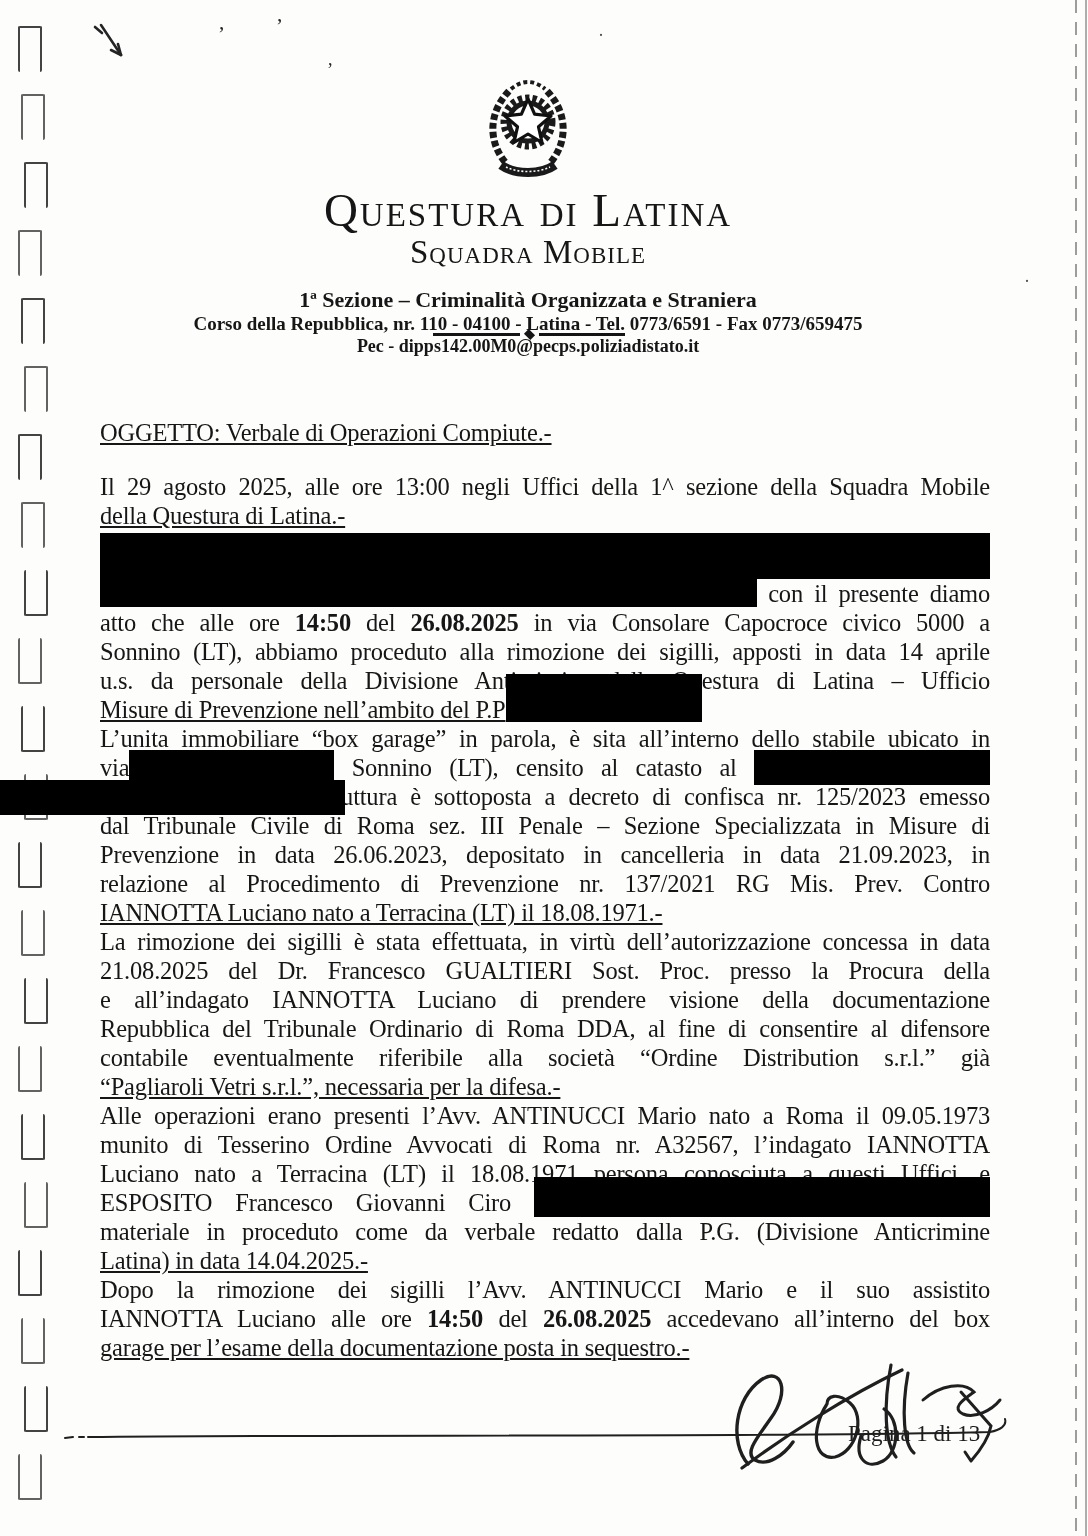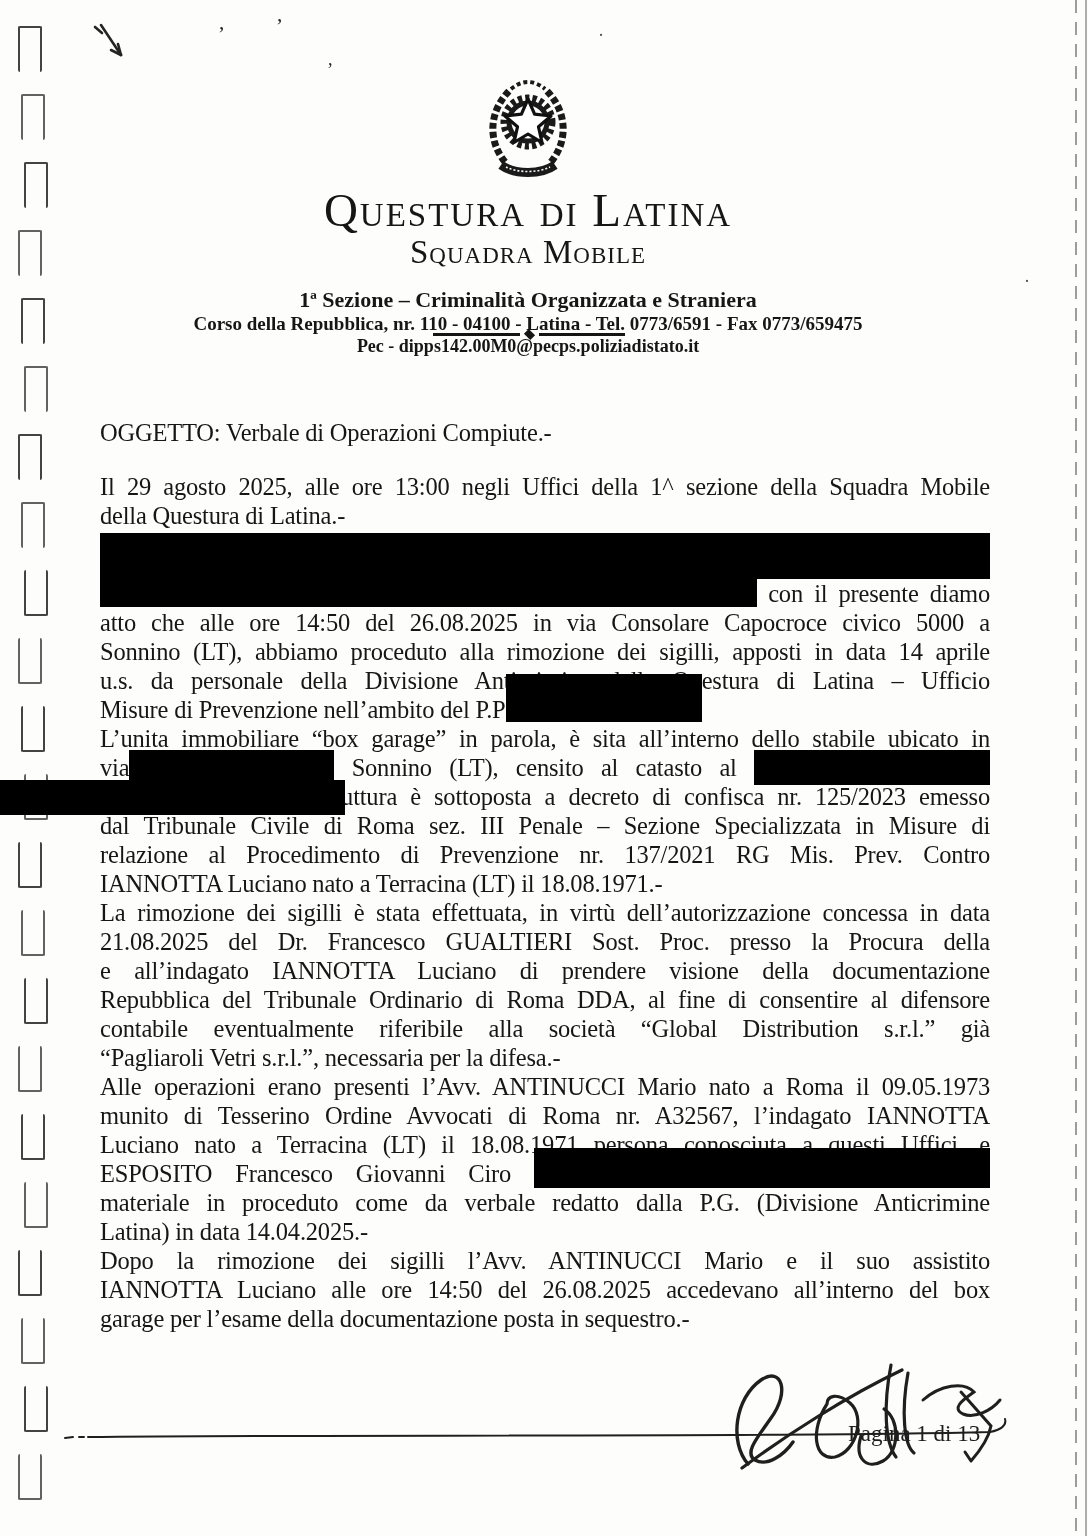--- a/index.html
+++ b/index.html
@@ -28,24 +28,24 @@
   .hd-section{font-size:22px;line-height:1.1;font-weight:bold;margin-top:19px;}
   .hd-addr{font-size:19px;line-height:1.1;font-weight:bold;margin-top:2px;}
   .hd-pec{font-size:18px;line-height:1.1;font-weight:bold;margin-top:2px;}
   .divider{position:absolute;top:330px;left:433px;width:192px;display:flex;align-items:center;}
   .divider .hline{flex:1;height:3px;background:#141414;}
   .divider .diamond{width:9px;height:9px;background:#141414;transform:rotate(45deg) scaleY(.75);margin:0 5px;}
 
   
   .body{position:absolute;top:418px;left:100px;width:890px;font-size:24.5px;line-height:29px;letter-spacing:-0.2px;}
   .dline{text-align:justify;text-align-last:justify;position:relative;}
-  .dline.left{text-align-last:left;}
+  .dline.left{text-align-last:left;text-decoration:underline;}
   .gapline{height:25px;}
   .redrow{height:46px;background:#000;margin-top:3px;}
-  b{font-weight:normal;}
+  b{font-weight:bold;}
   .ul{border-bottom:2.5px solid #141414;padding-bottom:1px;}
   .sp{display:inline-block;height:1px;}
   .redbar{display:inline-block;position:relative;height:18px;vertical-align:baseline;}
   .redbar::after{content:"";position:absolute;left:0;width:100%;background:#000;height:33px;bottom:-7px;}
   .redbar.v-top::after{height:40px;bottom:-5px;}
   .redbar.v-tall::after{height:48px;bottom:-4px;}
   .redbar.v-fill::after{height:40px;bottom:-6px;}
   .redbar.v-low::after{height:35px;bottom:-9px;}
   .redleft{position:absolute;left:-100px;top:-2px;width:345px;height:35px;background:#000;}
 
@@ -131,27 +131,28 @@
       <div class="redrow" style="height: 46px;"></div>
       <div class="dline"><span class="redbar v-top" style="width: 657px;"></span> con il presente diamo</div>
       <div class="dline">atto che alle ore <b>14:50</b> del <b>26.08.2025</b> in via Consolare Capocroce civico 5000 a</div>
       <div class="dline">Sonnino (LT), abbiamo proceduto alla rimozione dei sigilli, apposti in data 14 aprile</div>
       <div class="dline">u.s. da personale della Divisione Anticrimine della Questura di Latina – Ufficio</div>
       <div class="dline left">Misure di Prevenzione nell’ambito del P.P<span class="redbar v-tall" style="width: 196px;"></span></div>
       <div class="dline">L’unita immobiliare “box garage” in parola, è sita all’interno dello stabile ubicato in</div>
       <div class="dline">via<span class="redbar " style="width: 205px;"></span> Sonnino (LT), censito al catasto al <span class="redbar v-low" style="width: 236px;"></span></div>
       <div class="dline"><span class="redleft"></span><span class="sp" style="width: 152px;"></span>Detta struttura è sottoposta a decreto di confisca nr. 125/2023 emesso</div>
       <div class="dline">dal Tribunale Civile di Roma sez. III Penale – Sezione Specializzata in Misure di</div>
+      <div class="dline">Prevenzione in data 26.06.2023, depositato in cancelleria in data 21.09.2023, in</div>
       <div class="dline">relazione al Procedimento di Prevenzione nr. 137/2021 RG Mis. Prev. Contro</div>
       <div class="dline left">IANNOTTA Luciano nato a Terracina (LT) il 18.08.1971.-</div>
       <div class="dline">La rimozione dei sigilli è stata effettuata, in virtù dell’autorizzazione concessa in data</div>
       <div class="dline">21.08.2025 del Dr. Francesco GUALTIERI Sost. Proc. presso la Procura della</div>
       <div class="dline">e all’indagato IANNOTTA Luciano di prendere visione della documentazione</div>
       <div class="dline">Repubblica del Tribunale Ordinario di Roma DDA, al fine di consentire al difensore</div>
-      <div class="dline">contabile eventualmente riferibile alla società “Global Distribution s.r.l.” già</div>
+      <div class="dline">contabile eventualmente riferibile alla società “Ordine Distribution s.r.l.” già</div>
       <div class="dline left">“Pagliaroli Vetri s.r.l.”,  necessaria per la difesa.-</div>
       <div class="dline">Alle operazioni erano presenti l’Avv. ANTINUCCI Mario nato a Roma il 09.05.1973</div>
       <div class="dline">munito di Tesserino Ordine Avvocati di Roma nr. A32567, l’indagato IANNOTTA</div>
       <div class="dline">Luciano nato a Terracina (LT) il 18.08.1971 <span class="ul">persona conosciuta a questi Uffici, e</span></div>
       <div class="dline">ESPOSITO Francesco Giovanni Ciro <span class="redbar v-fill" style="width: 456px;"></span></div>
       <div class="dline">materiale in proceduto come da verbale redatto dalla P.G. (Divisione Anticrimine</div>
       <div class="dline left">Latina) in data 14.04.2025.-</div>
       <div class="dline">Dopo la rimozione dei sigilli l’Avv. ANTINUCCI Mario e il suo assistito</div>
       <div class="dline">IANNOTTA Luciano alle ore <b>14:50</b> del <b>26.08.2025</b> accedevano all’interno del box</div>
       <div class="dline left">garage per l’esame della documentazione  posta in sequestro.-</div>

